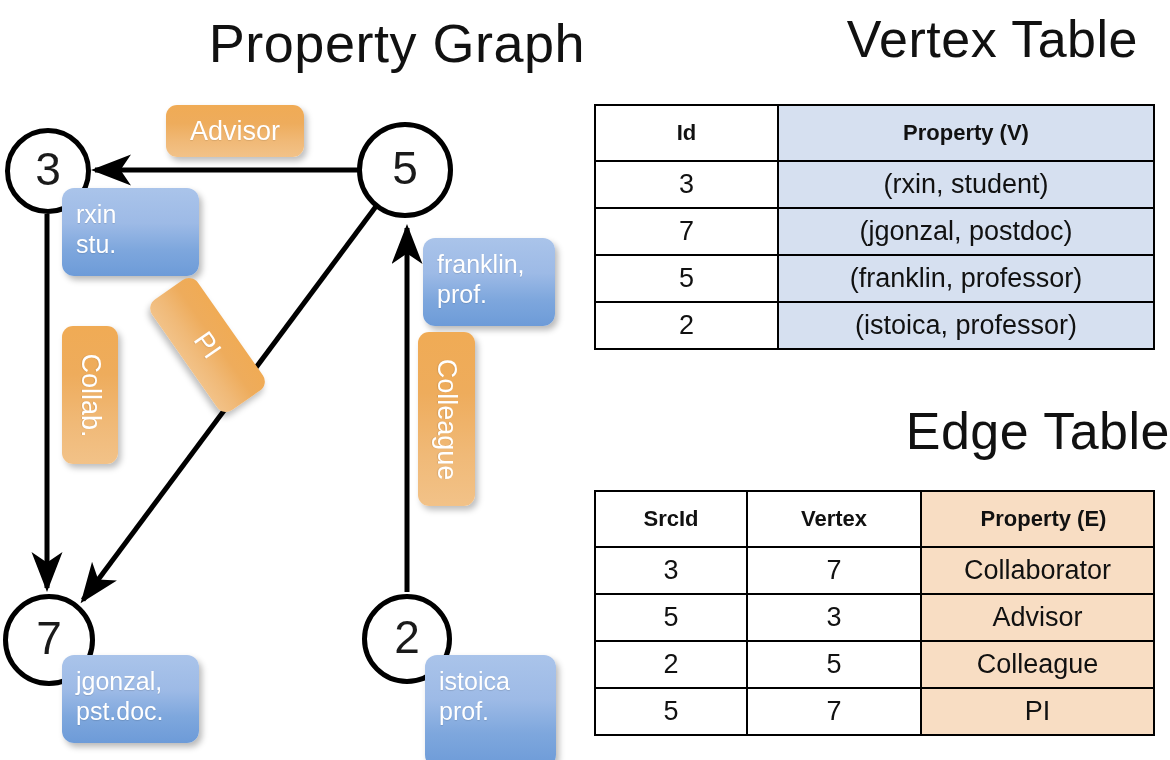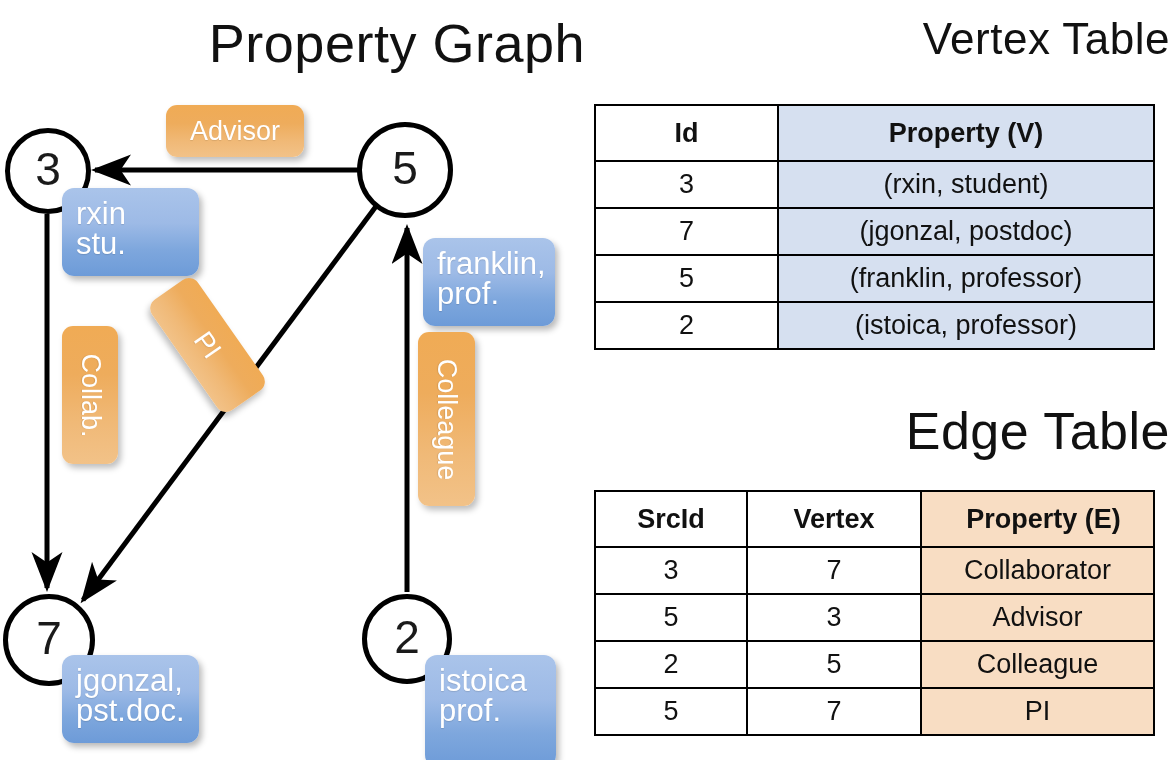--- a/index.html
+++ b/index.html
@@ -25,22 +25,22 @@
     letter-spacing: 0.5px;
     white-space: nowrap;
     text-align: right;
   }
   #title-property-graph {
     left: 0; top: 12px; width: 585px;
     font-size: 54px;
     line-height: 62px;
   }
   #title-vertex-table {
-    left: 585px; top: 8px; width: 585px;
-    font-size: 44px;
+    left: 553px; top: 8px; width: 585px;
+    font-size: 52px;
     line-height: 62px;
   }
   #title-edge-table {
     left: 585px; top: 400px; width: 585px;
     font-size: 52px;
     line-height: 62px;
   }
 
   
   #graph-panel {
@@ -76,21 +76,21 @@
   #node-7 { left: 3px;   top: 594px; width: 92px;  height: 92px;  }
   #node-2 { left: 362px; top: 594px; width: 90px;  height: 90px;  }
 
   
   .prop-box {
     position: absolute;
     border-radius: 12px;
     background: linear-gradient(to bottom, #aac4ea 0%, #9dbae6 40%, #7ea7dd 70%, #6d9bd8 100%);
     box-shadow: 3px 4px 6px rgba(0,0,0,0.28);
     color: #ffffff;
-    font-size: 31px;
+    font-size: 25px;
     font-weight: 300;
     font-family: "Liberation Sans", sans-serif;
     line-height: 30px;
     padding: 11px 0 11px 14px;
     box-sizing: border-box;
     text-shadow: 0 1px 1px rgba(0,0,0,0.12);
   }
   #prop-3 { left: 62px;  top: 188px; width: 137px; height: 88px; }
   #prop-5 { left: 423px; top: 190px; width: 132px; height: 88px; margin-top: 48px; }
   #prop-7 { left: 62px;  top: 655px; width: 137px; height: 88px; }
@@ -145,21 +145,21 @@
     font-weight: 300;
     font-size: 27px;
     color: #111;
     padding: 0;
     height: 45px;
     line-height: 45px;
     background: #ffffff;
   }
   .data-table th {
     font-weight: 700;
-    font-size: 27px;
+    font-size: 22px;
     height: 54px;
     line-height: 54px;
     text-align: center;
   }
 
   #vertex-table { left: 594px; top: 104px; width: 559px; }
   #vertex-table col.c-id   { width: 183px; }
   #vertex-table col.c-prop { width: 376px; }
   #vertex-table .cell-prop { background: #d6e0f0; margin-top: 47px; }
   #vertex-table th.cell-prop { background: #d6e0f0; }

